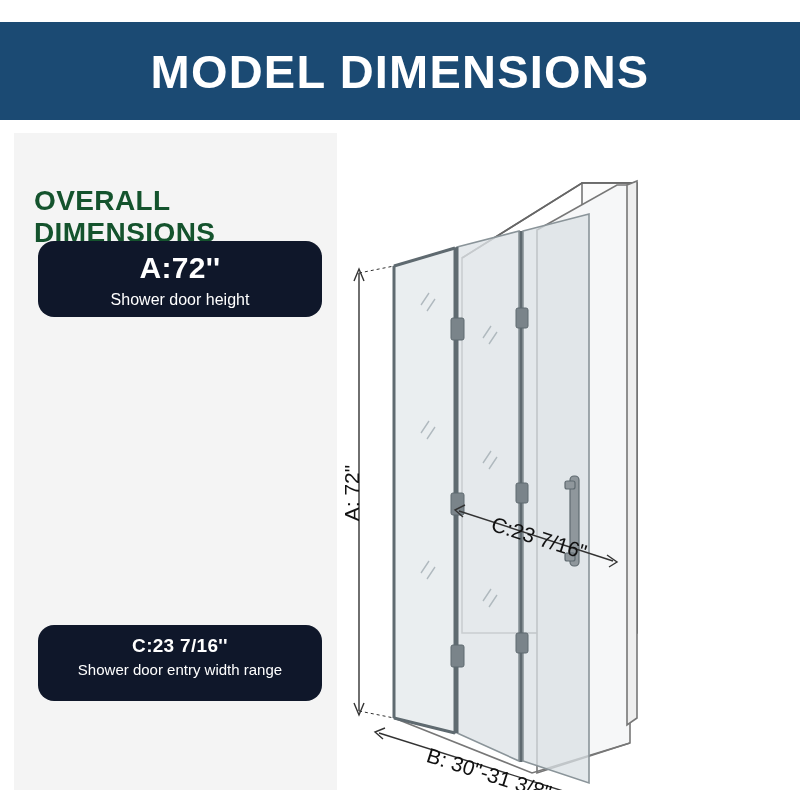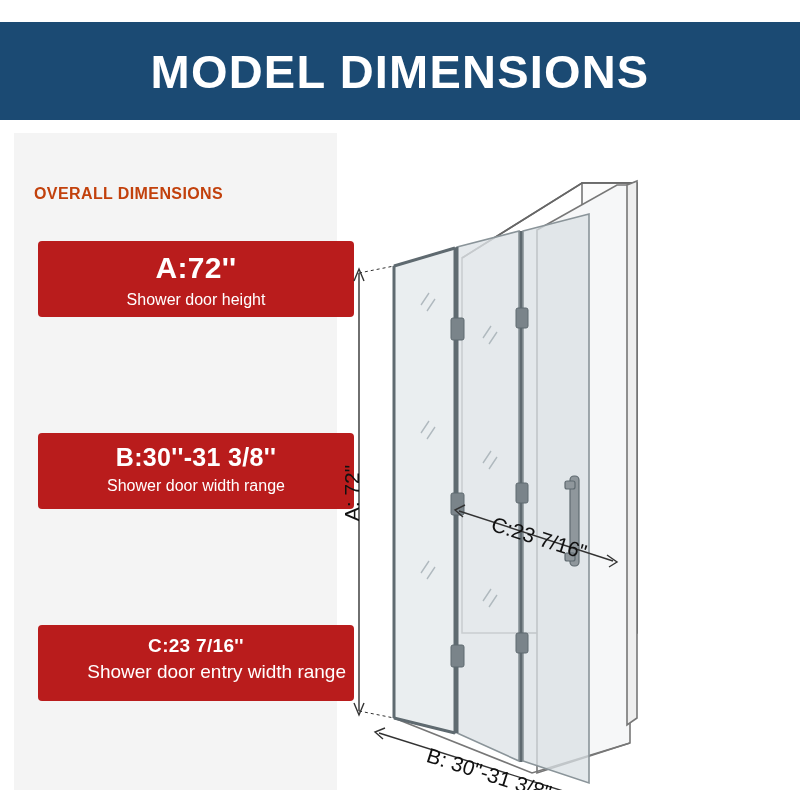--- a/index.html
+++ b/index.html
@@ -42,32 +42,32 @@
     left: 14px;
     top: 133px;
     width: 323px;
     height: 657px;
     background: #f4f4f4;
   }
   .section-title {
     position: absolute;
     left: 20px;
     top: 52px;
-    font-size: 16px;
+    font-size: 28px;
     font-weight: bold;
-    color: #c2410c;
+    color: #14532d;
     letter-spacing: 0.4px;
   }
 
   .spec-card {
     position: absolute;
     left: 24px;
-    width: 316px;
-    border-radius: 4px;
-    background: #b91c1c;
+    width: 284px;
+    border-radius: 16px;
+    background: #0f172a;
     color: #ffffff;
     text-align: center;
     box-sizing: border-box;
     padding: 10px 8px 12px 8px;
   }
   .spec-card.c1 { top: 108px; height: 76px; }
   .spec-card.c2 { top: 300px; height: 76px; }
   .spec-card.c3 { top: 492px; height: 76px; }
 
   .spec-value {
@@ -78,21 +78,21 @@
   }
   .spec-card.c2 .spec-value { font-size: 25px; }
   .spec-card.c3 .spec-value { font-size: 19px; }
 
   .spec-label {
     font-size: 16px;
     line-height: 1.2;
     margin-top: 4px;
     font-weight: normal;
   }
-  .spec-card.c3 .spec-label { font-size: 19px; text-align: right; }
+  .spec-card.c3 .spec-label { font-size: 15px; }
 
   
   .drawing {
     position: absolute;
     left: 337px;
     top: 133px;
     width: 463px;
     height: 657px;
   }
   .drawing svg { display: block; }
@@ -113,24 +113,20 @@
 
 <div class="left-panel">
 
   <div class="section-title">OVERALL DIMENSIONS</div>
 
   <div class="spec-card c1">
     <div class="spec-value">A:72''</div>
     <div class="spec-label">Shower door height</div>
   </div>
 
-  <div class="spec-card c2">
-    <div class="spec-value">B:30''-31 3/8''</div>
-    <div class="spec-label">Shower door width range</div>
-  </div>
 
   <div class="spec-card c3">
     <div class="spec-value">C:23 7/16''</div>
     <div class="spec-label">Shower door entry width range</div>
   </div>
 </div>
 
 <div class="drawing">
   <svg width="463" height="657" viewBox="0 0 463 657" xmlns="http://www.w3.org/2000/svg">
 

